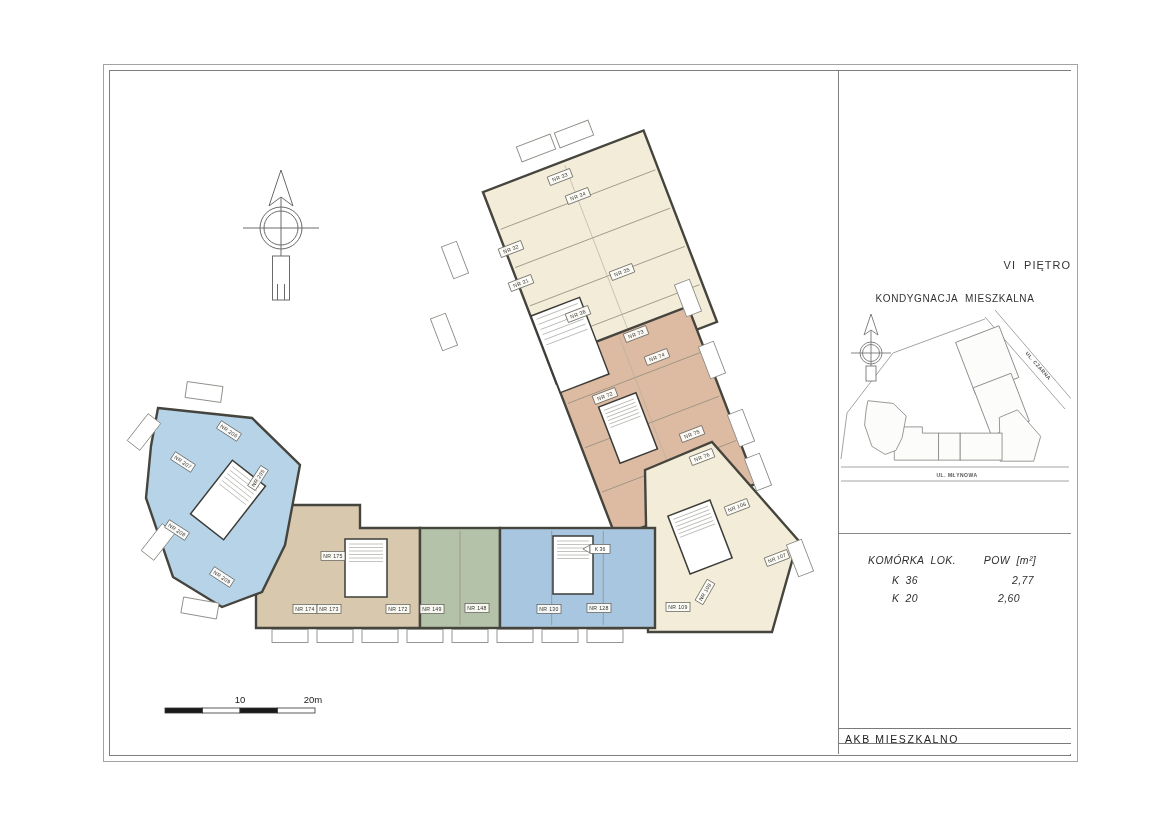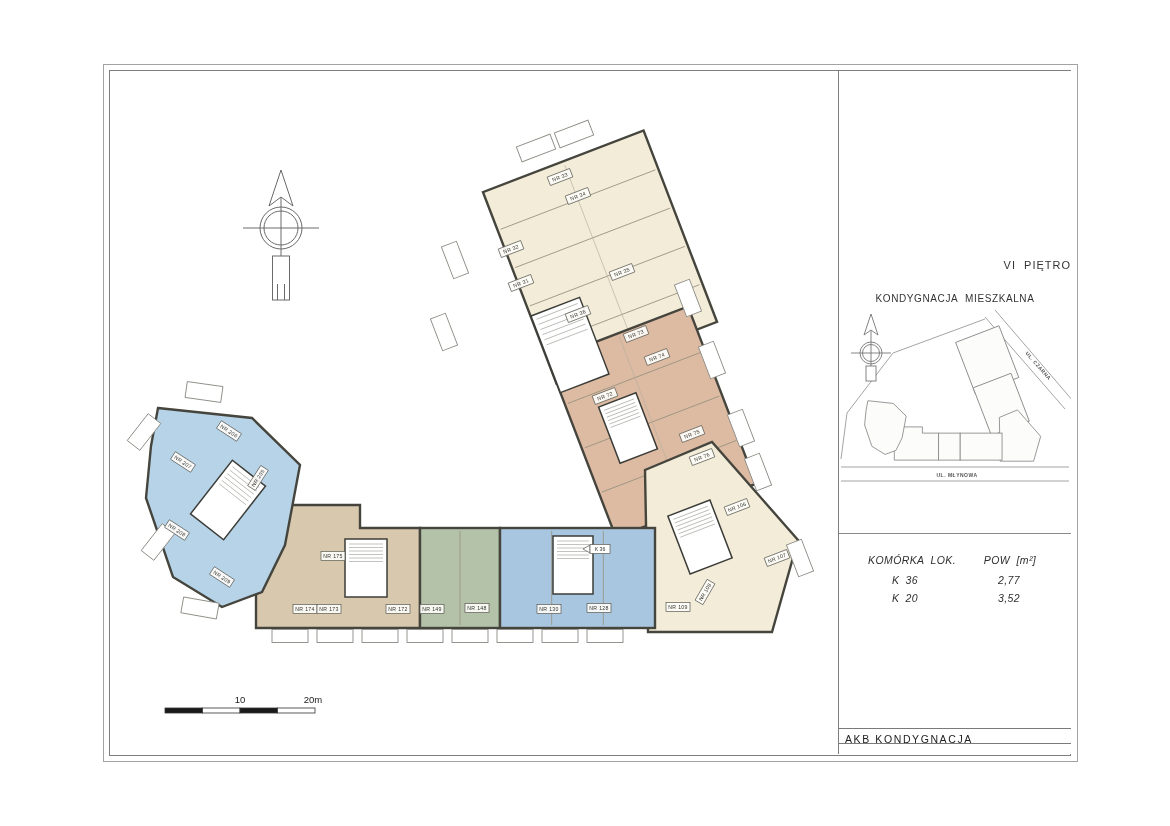--- a/index.html
+++ b/index.html
@@ -372,22 +372,22 @@
             <line x1="12" y1="44" x2="52" y2="44"></line>
             <rect x="27" y="57" width="10" height="15" fill="#ffffff"></rect>
           </g>
         </svg>
     </div>
 
     <div class="table-sec">
       <div class="tcell" style="left:73px;top:20px;">KOMÓRKA  LOK.</div>
       <div class="tcell" style="left:171px;top:20px;">POW  [m²]</div>
       <div class="tcell" style="left:66px;top:40px;">K 36</div>
-      <div class="tcell" style="left:170px;top:40px;">2,77</div>
+      <div class="tcell" style="left:184px;top:40px;">2,77</div>
       <div class="tcell" style="left:66px;top:58px;">K 20</div>
-      <div class="tcell" style="left:170px;top:58px;">3,52</div>
+      <div class="tcell" style="left:170px;top:58px;">2,60</div>
     </div>
 
     <div class="akb-strip">
-      <span>AKB  KONDYGNACJA</span>
+      <span>AKB  MIESZKALNO</span>
     </div>
   </div>
 </div>
 
 </body></html>

